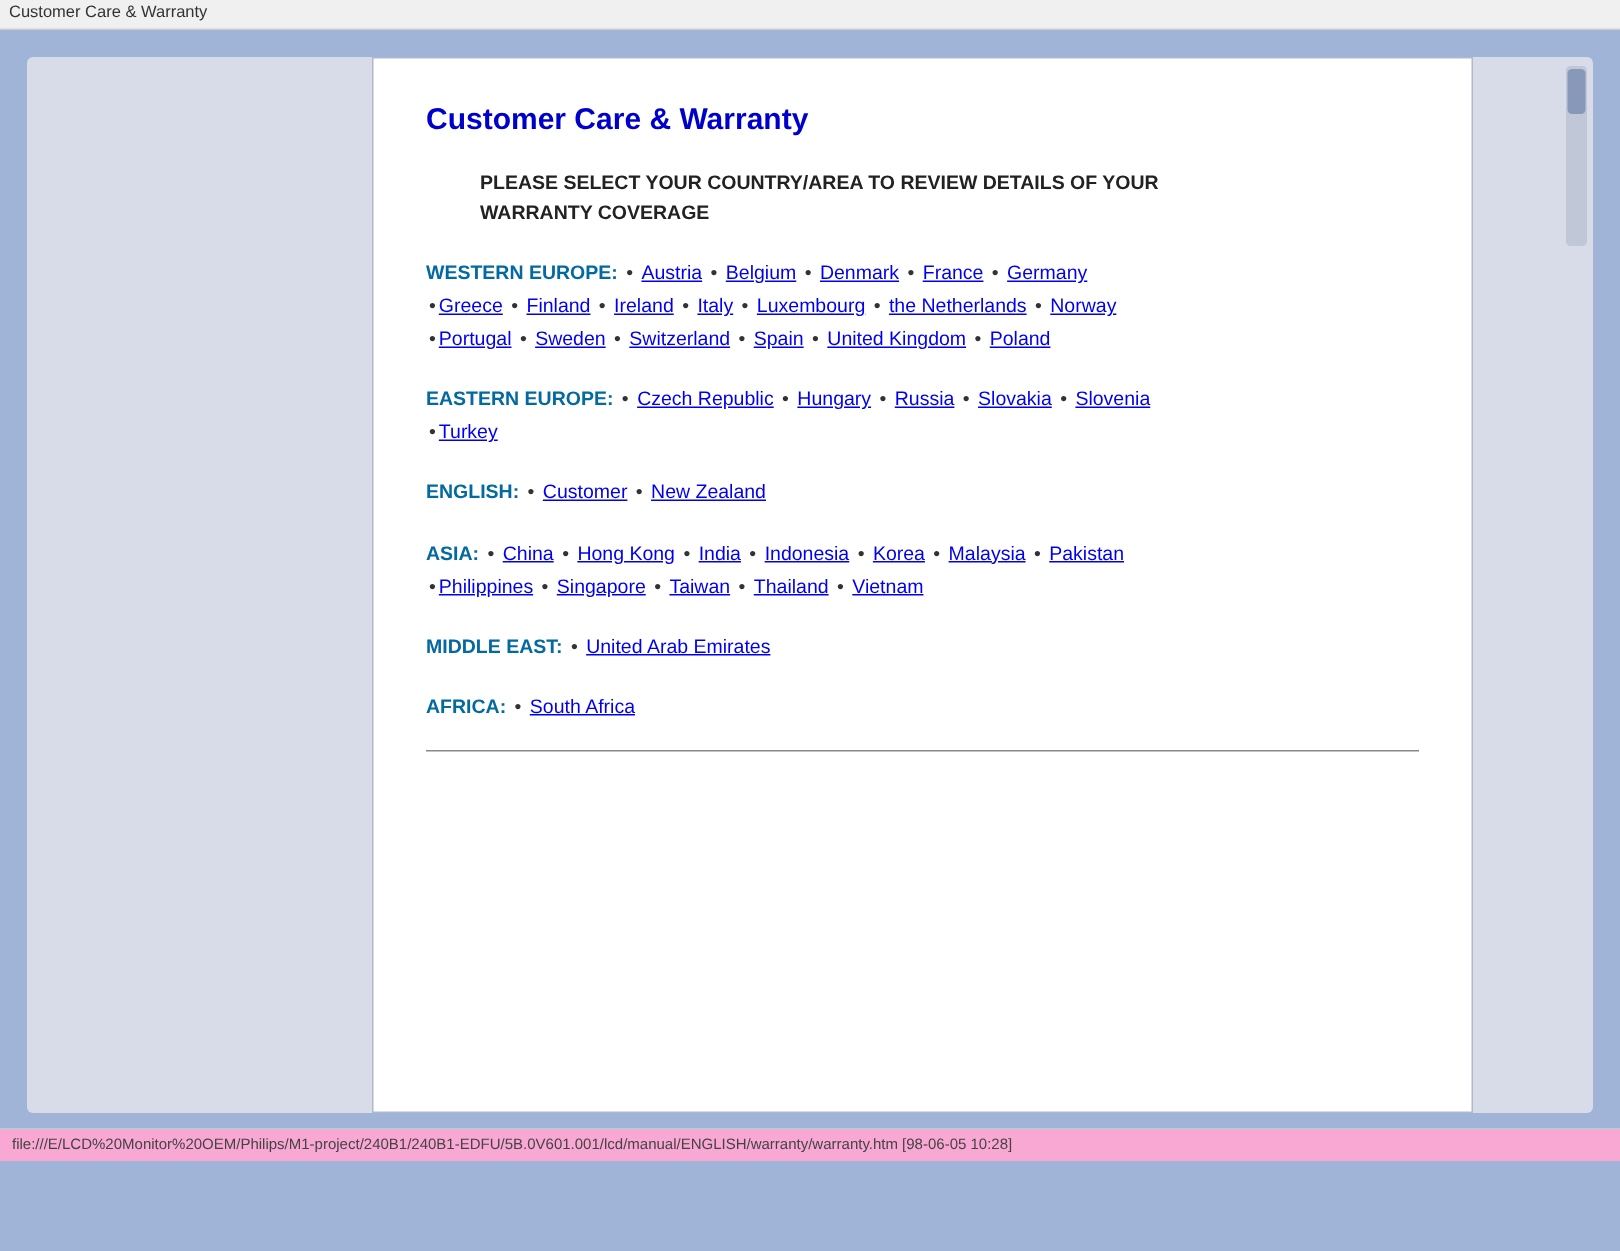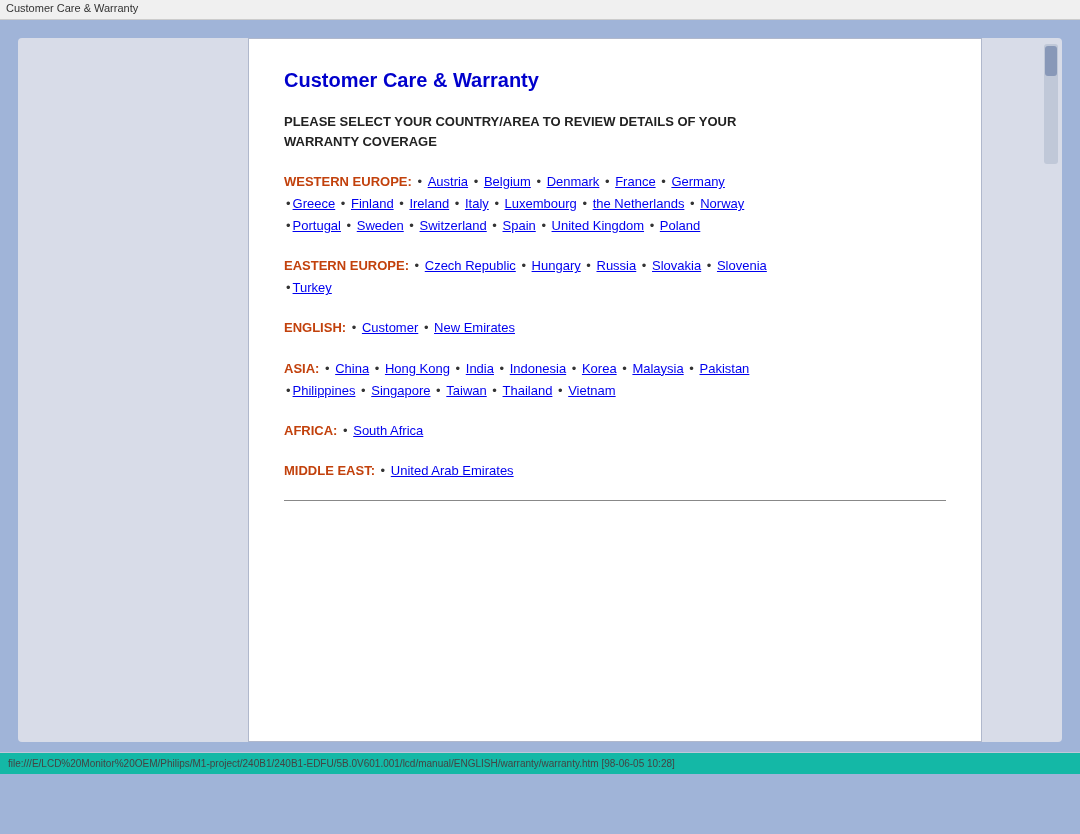--- a/index.html
+++ b/index.html
@@ -65,21 +65,21 @@
     #scrollbar-thumb {
       width: 12px;
       height: 30px;
       background: #8898b8;
       border-radius: 3px;
       position: absolute;
       top: 2px;
       left: 1px;
     }
     #status-bar {
-      background: #14b8a6;
+      background: #f9a8d4;
       border-top: 1px solid #c0c8d8;
       padding: 2px 8px;
       font-size: 10px;
       color: #444;
       height: 22px;
       flex-shrink: 0;
       display: flex;
       align-items: center;
       text-align: right;
     }
@@ -89,28 +89,29 @@
       font-weight: bold;
       margin-bottom: 20px;
     }
     .instructions {
       color: #222;
       font-size: 13px;
       font-weight: bold;
       margin-bottom: 20px;
       text-transform: uppercase;
       line-height: 1.5;
+      margin-left: 36px;
     }
     .region-block {
       margin-bottom: 18px;
       line-height: 1.7;
       font-size: 13px;
     }
     .region-label {
-      color: #c2410c;
+      color: #0369a1;
       font-weight: bold;
     }
     .bullet {
       color: #333;
       margin: 0 2px;
     }
     hr.divider {
       border: none;
       border-top: 1px solid #888;
       margin-top: 10px;
@@ -135,24 +136,24 @@
     <h1 class="page-title">Customer Care &amp; Warranty</h1>
 
     <div class="instructions">
       <span>PLEASE SELECT YOUR COUNTRY/AREA TO REVIEW DETAILS OF YOUR</span><br>
       <span>WARRANTY COVERAGE</span>
     </div>
 
     <div id="regions-container">
     <div class="region-block"><span><span class="region-label">WESTERN EUROPE:</span><span class="bullet"> • </span><a href="#">Austria</a><span class="bullet"> • </span><a href="#">Belgium</a><span class="bullet"> • </span><a href="#">Denmark</a><span class="bullet"> • </span><a href="#">France</a><span class="bullet"> • </span><a href="#">Germany</a></span><br><span><span class="bullet"> •</span><a href="#">Greece</a><span class="bullet"> • </span><a href="#">Finland</a><span class="bullet"> • </span><a href="#">Ireland</a><span class="bullet"> • </span><a href="#">Italy</a><span class="bullet"> • </span><a href="#">Luxembourg</a><span class="bullet"> • </span><a href="#">the Netherlands</a><span class="bullet"> • </span><a href="#">Norway</a></span><br><span><span class="bullet"> •</span><a href="#">Portugal</a><span class="bullet"> • </span><a href="#">Sweden</a><span class="bullet"> • </span><a href="#">Switzerland</a><span class="bullet"> • </span><a href="#">Spain</a><span class="bullet"> • </span><a href="#">United Kingdom</a><span class="bullet"> • </span><a href="#">Poland</a></span></div>
         <div class="region-block"><span><span class="region-label">EASTERN EUROPE:</span><span class="bullet"> • </span><a href="#">Czech Republic</a><span class="bullet"> • </span><a href="#">Hungary</a><span class="bullet"> • </span><a href="#">Russia</a><span class="bullet"> • </span><a href="#">Slovakia</a><span class="bullet"> • </span><a href="#">Slovenia</a></span><br><span><span class="bullet"> •</span><a href="#">Turkey</a></span></div>
-        <div class="region-block"><span><span class="region-label">ENGLISH:</span><span class="bullet"> • </span><a href="#">Customer</a><span class="bullet"> • </span><a href="#">New Emirates</a></span></div>
+        <div class="region-block"><span><span class="region-label">ENGLISH:</span><span class="bullet"> • </span><a href="#">Customer</a><span class="bullet"> • </span><a href="#">New Zealand</a></span></div>
         <div class="region-block"><span><span class="region-label">ASIA:</span><span class="bullet"> • </span><a href="#">China</a><span class="bullet"> • </span><a href="#">Hong Kong</a><span class="bullet"> • </span><a href="#">India</a><span class="bullet"> • </span><a href="#">Indonesia</a><span class="bullet"> • </span><a href="#">Korea</a><span class="bullet"> • </span><a href="#">Malaysia</a><span class="bullet"> • </span><a href="#">Pakistan</a></span><br><span><span class="bullet"> •</span><a href="#">Philippines</a><span class="bullet"> • </span><a href="#">Singapore</a><span class="bullet"> • </span><a href="#">Taiwan</a><span class="bullet"> • </span><a href="#">Thailand</a><span class="bullet"> • </span><a href="#">Vietnam</a></span></div>
+        <div class="region-block"><span><span class="region-label">MIDDLE EAST:</span><span class="bullet"> • </span><a href="#">United Arab Emirates</a></span></div>
         <div class="region-block"><span><span class="region-label">AFRICA:</span><span class="bullet"> • </span><a href="#">South Africa</a></span></div>
-        <div class="region-block"><span><span class="region-label">MIDDLE EAST:</span><span class="bullet"> • </span><a href="#">United Arab Emirates</a></span></div>
       </div>
 
     <hr class="divider">
   </div>
 
   <div id="right-sidebar">
     <div id="scrollbar-track">
       <div id="scrollbar-thumb"></div>
     </div>
   </div>

